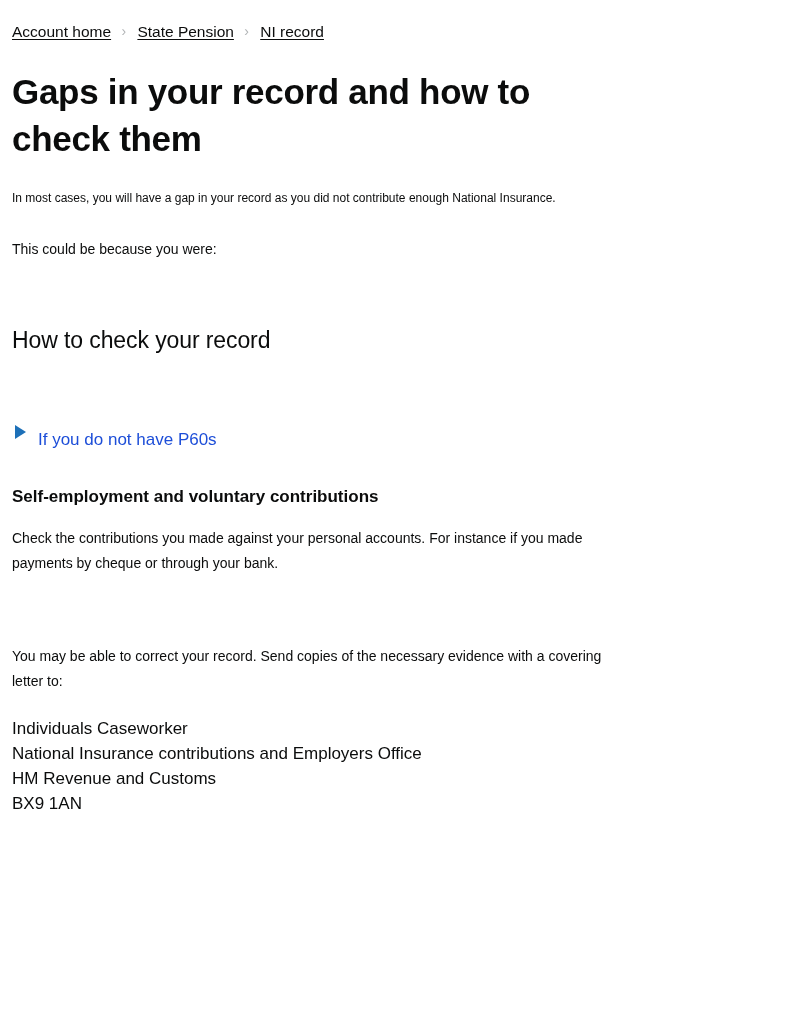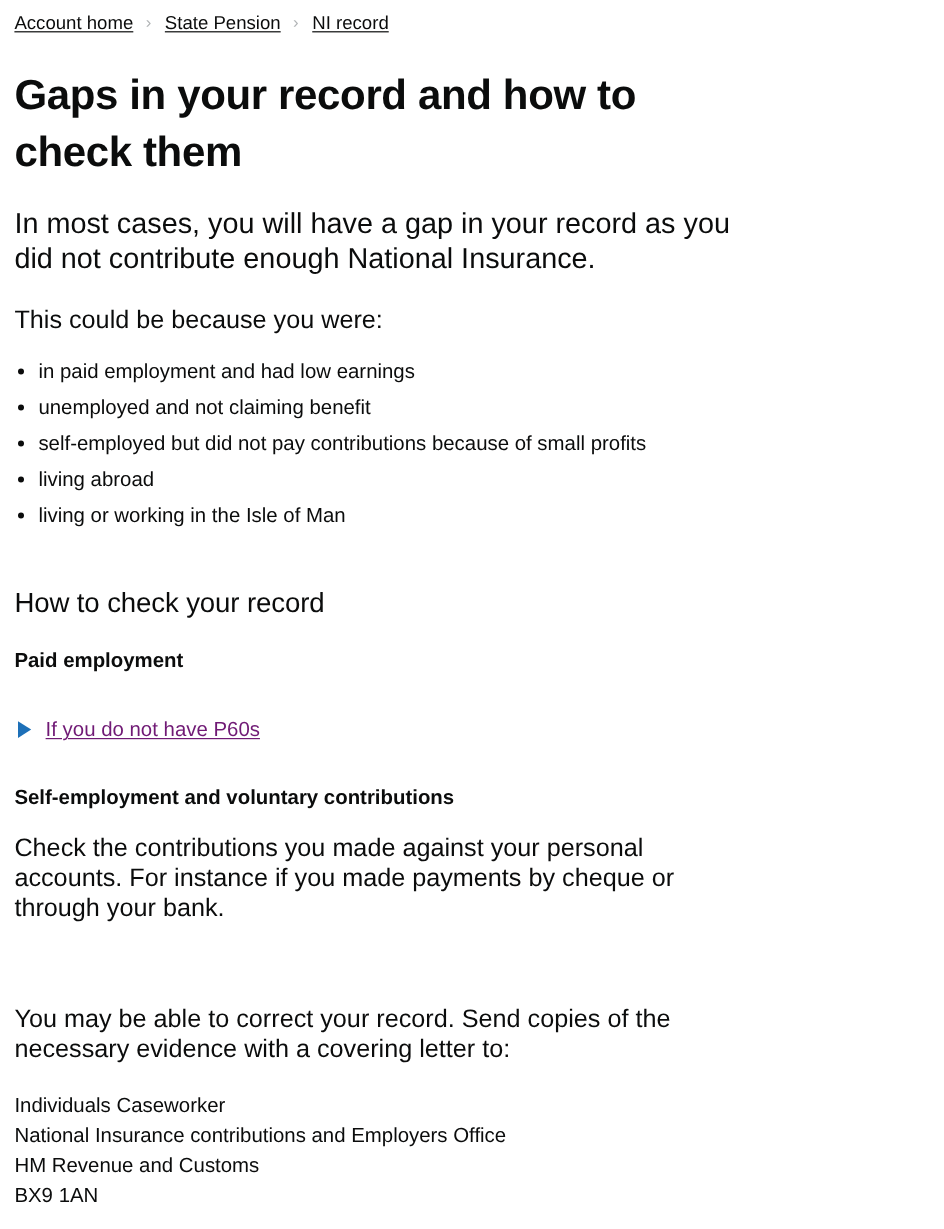--- a/index.html
+++ b/index.html
@@ -22,21 +22,21 @@
     padding: 0 12px;
     width: 787px;
   }
 
   .content-col {
     max-width: 616px;
   }
 
   
   .breadcrumb {
-    padding-top: 9px;
+    padding-top: 22px;
     padding-bottom: 0;
     font-size: 15.5px;
     line-height: 20px;
     white-space: nowrap;
   }
   .breadcrumb-link {
     color: #0b0c0c;
     text-decoration: underline;
     text-underline-offset: 2px;
     text-decoration-thickness: 1px;
@@ -70,28 +70,28 @@
 
   h3.sub-heading {
     font-size: 17px;
     line-height: 22px;
     font-weight: bold;
     margin: 0;
   }
 
   
   p.lead {
-    font-size: 24px;
+    font-size: 12px;
     line-height: 29px;
     margin: 22px 0 0 0;
     max-width: 600px;
   }
 
   p.body {
-    font-size: 21px;
+    font-size: 14px;
     line-height: 25px;
     margin: 0;
     max-width: 612px;
   }
 
   .address-block {
     font-size: 17px;
     line-height: 25px;
     margin: 0;
   }
@@ -135,24 +135,24 @@
     width: 0;
     height: 0;
     border-top: 7px solid transparent;
     border-bottom: 7px solid transparent;
     border-left: 11px solid #1d70b8;
     margin-right: 12px;
     margin-left: 3px;
     flex: 0 0 auto;
   }
   .details-label {
-    text-decoration: underline;
     text-underline-offset: 2px;
     text-decoration-thickness: 1px;
-    color: #701a75;
+    color: #1d4ed8;
+    margin-top: 16px;
   }
 </style>
 </head>
 <body>
 
 <div class="page">
 
   <nav class="breadcrumb">
     <span class="breadcrumb-link">Account home</span>
     <span class="breadcrumb-sep">›</span>
@@ -166,36 +166,28 @@
     <h1 class="page-title">Gaps in your record and how to check them</h1>
 
     <p class="lead">In most cases, you will have a gap in your record as you did not contribute enough National Insurance.</p>
 
     <div class="sp-24"></div>
 
     <p class="body">This could be because you were:</p>
 
     <div class="sp-18"></div>
 
-    <ul class="bullets">
-      <li>in paid employment and had low earnings</li>
-      <li>unemployed and not claiming benefit</li>
-      <li>self-employed but did not pay contributions because of small profits</li>
-      <li>living abroad</li>
-      <li>living or working in the Isle of Man</li>
-    </ul>
 
     <div class="sp-46"></div>
 
     <section>
       <h2 class="section-heading">How to check your record</h2>
 
       <div class="sp-24"></div>
 
-      <h3 class="sub-heading">Paid employment</h3>
 
       <div class="sp-18"></div>
 
 
       <div class="sp-16"></div>
 
       <div class="details">
         <span class="details-summary">
           <span class="details-arrow"></span>
           <span class="details-label">If you do not have P60s</span>

